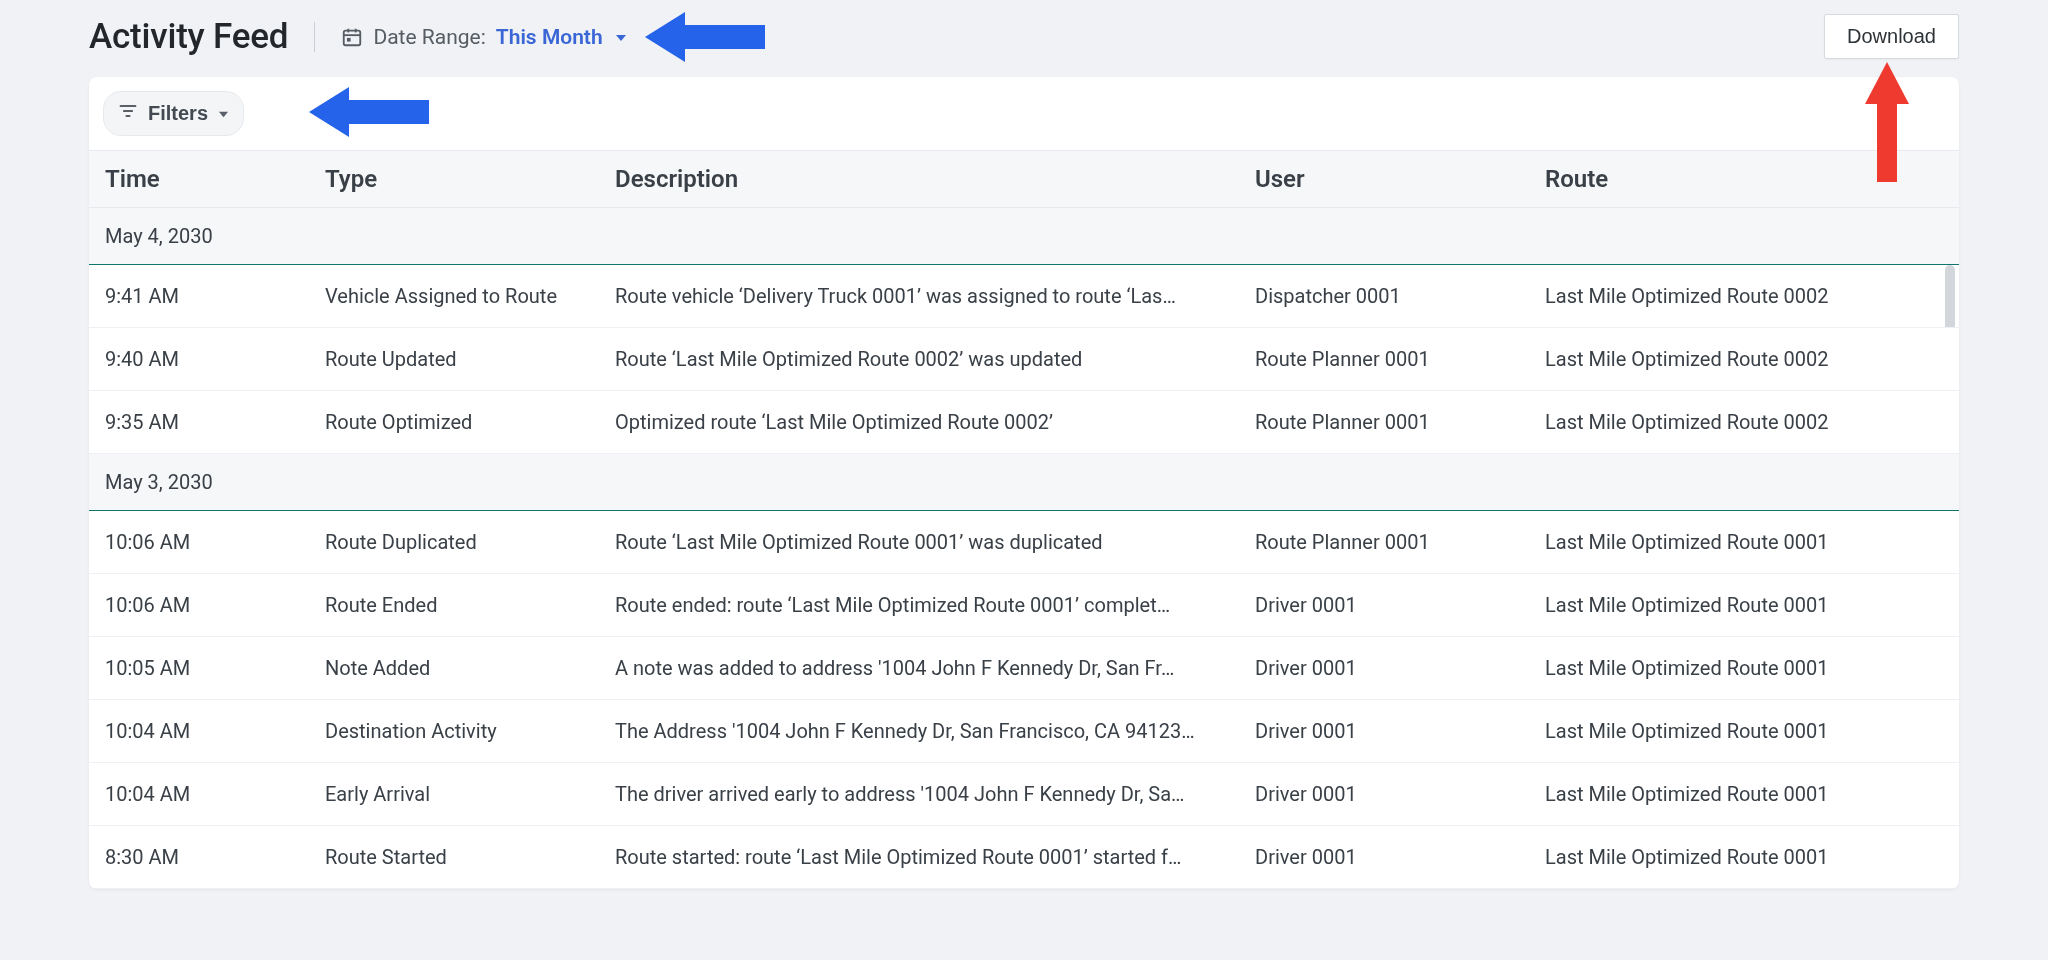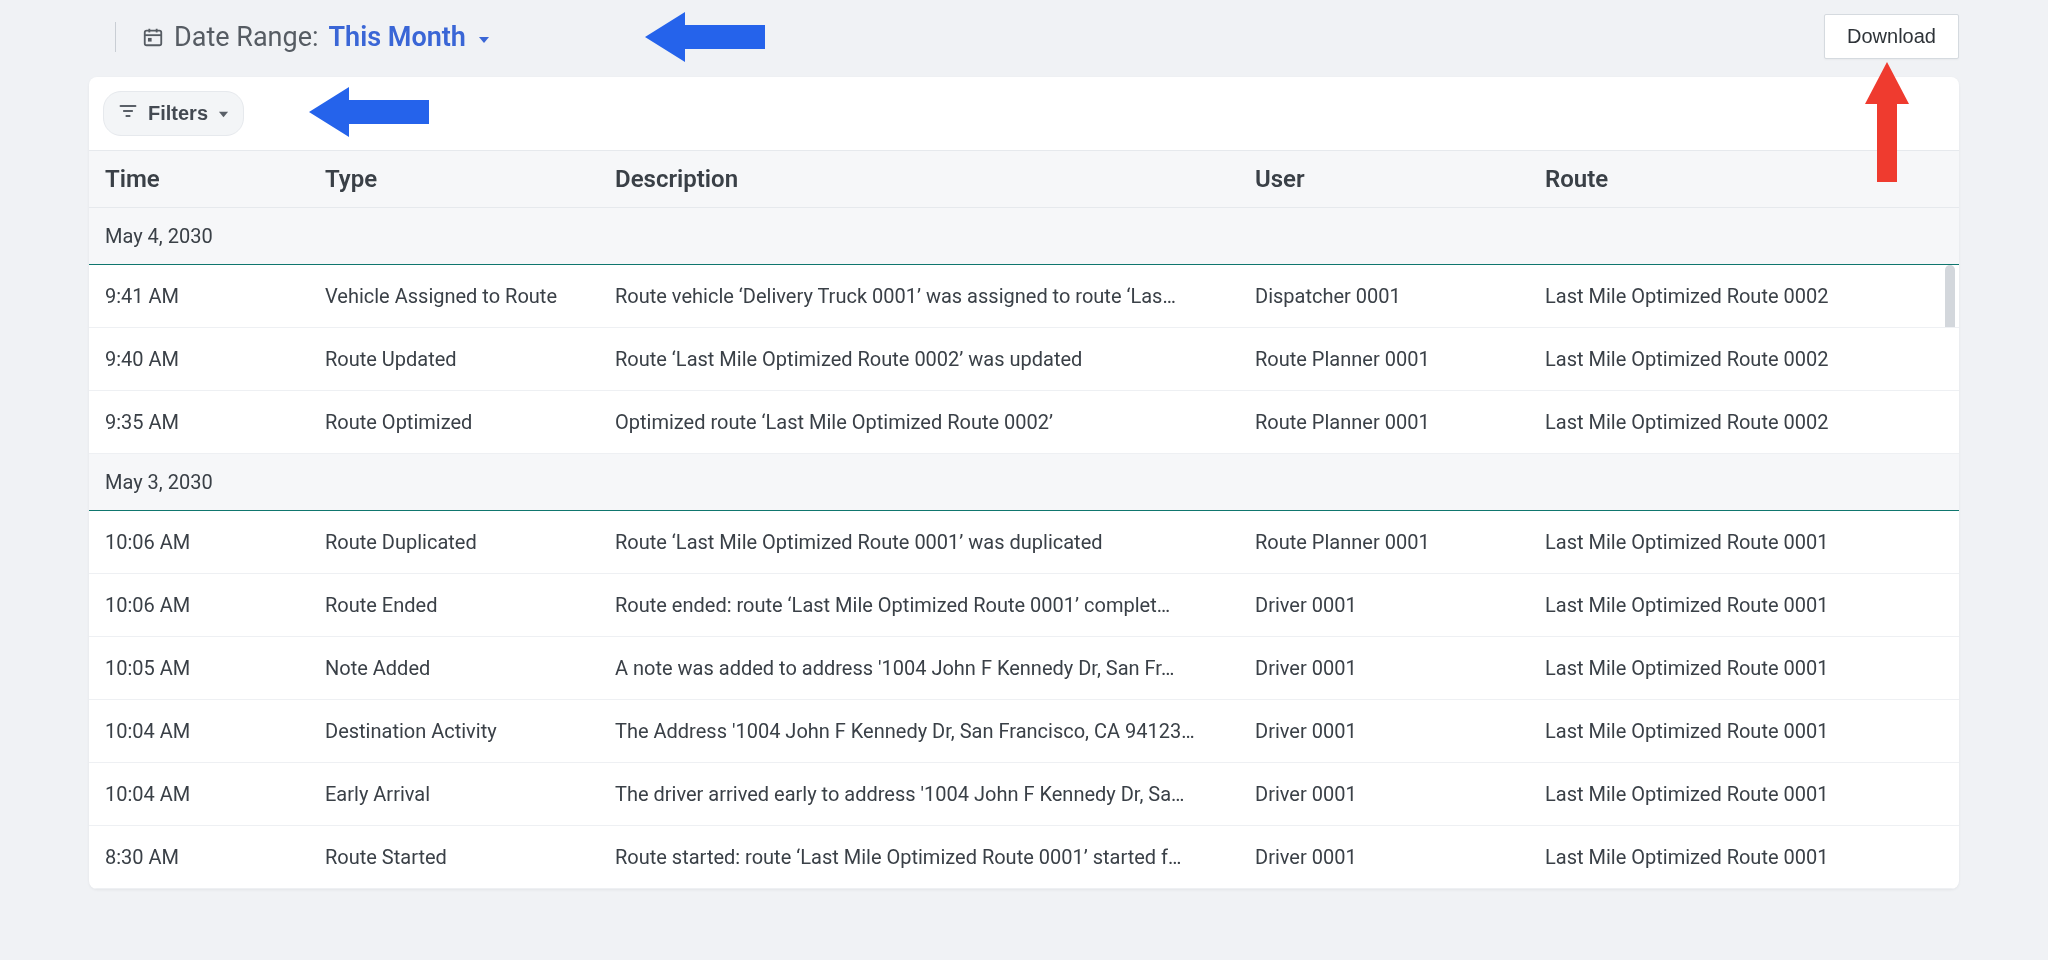--- a/index.html
+++ b/index.html
@@ -30,21 +30,21 @@
   .sep {
     width: 1px;
     height: 30px;
     background: #c9ced4;
     margin: 0 26px 0 26px;
   }
   .date-range {
     display: flex;
     align-items: center;
     gap: 10px;
-    font-size: 27px;
+    font-size: 21px;
     cursor: pointer;
   }
   .date-range .cal-icon svg { display:block; }
   .date-range .label { color: #565c63; }
   .date-range .value { color: #3a66d6; font-weight: 600; }
   .date-range .caret { color:#3a66d6; margin-left:2px; }
   .download-btn {
     margin-left: auto;
     background: #fff;
     border: 1px solid #d5dadf;
@@ -152,20 +152,21 @@
 
 <div class="page" style="position:relative;">
 
   <div class="blue-arrow-left" style="top:6px; left:556px;">
     <svg viewBox="0 0 120 58">
         <polygon points="0,29 40,4 40,17 120,17 120,41 40,41 40,54" fill="#2563eb"></polygon>
       </svg>
   </div>
 
   <div class="topbar">
+    <div class="title">Activity Feed</div>
     <div class="sep"></div>
     <div class="date-range">
       <span class="cal-icon">
         <svg width="22" height="22" viewBox="0 0 24 24" fill="none" stroke="#565c63" stroke-width="2">
             <rect x="3" y="5" width="18" height="16" rx="2"></rect>
             <line x1="3" y1="10" x2="21" y2="10"></line>
             <line x1="8" y1="3" x2="8" y2="7"></line>
             <line x1="16" y1="3" x2="16" y2="7"></line>
             <rect x="6.5" y="13" width="4" height="4" fill="#565c63" stroke="none"></rect>
           </svg>

